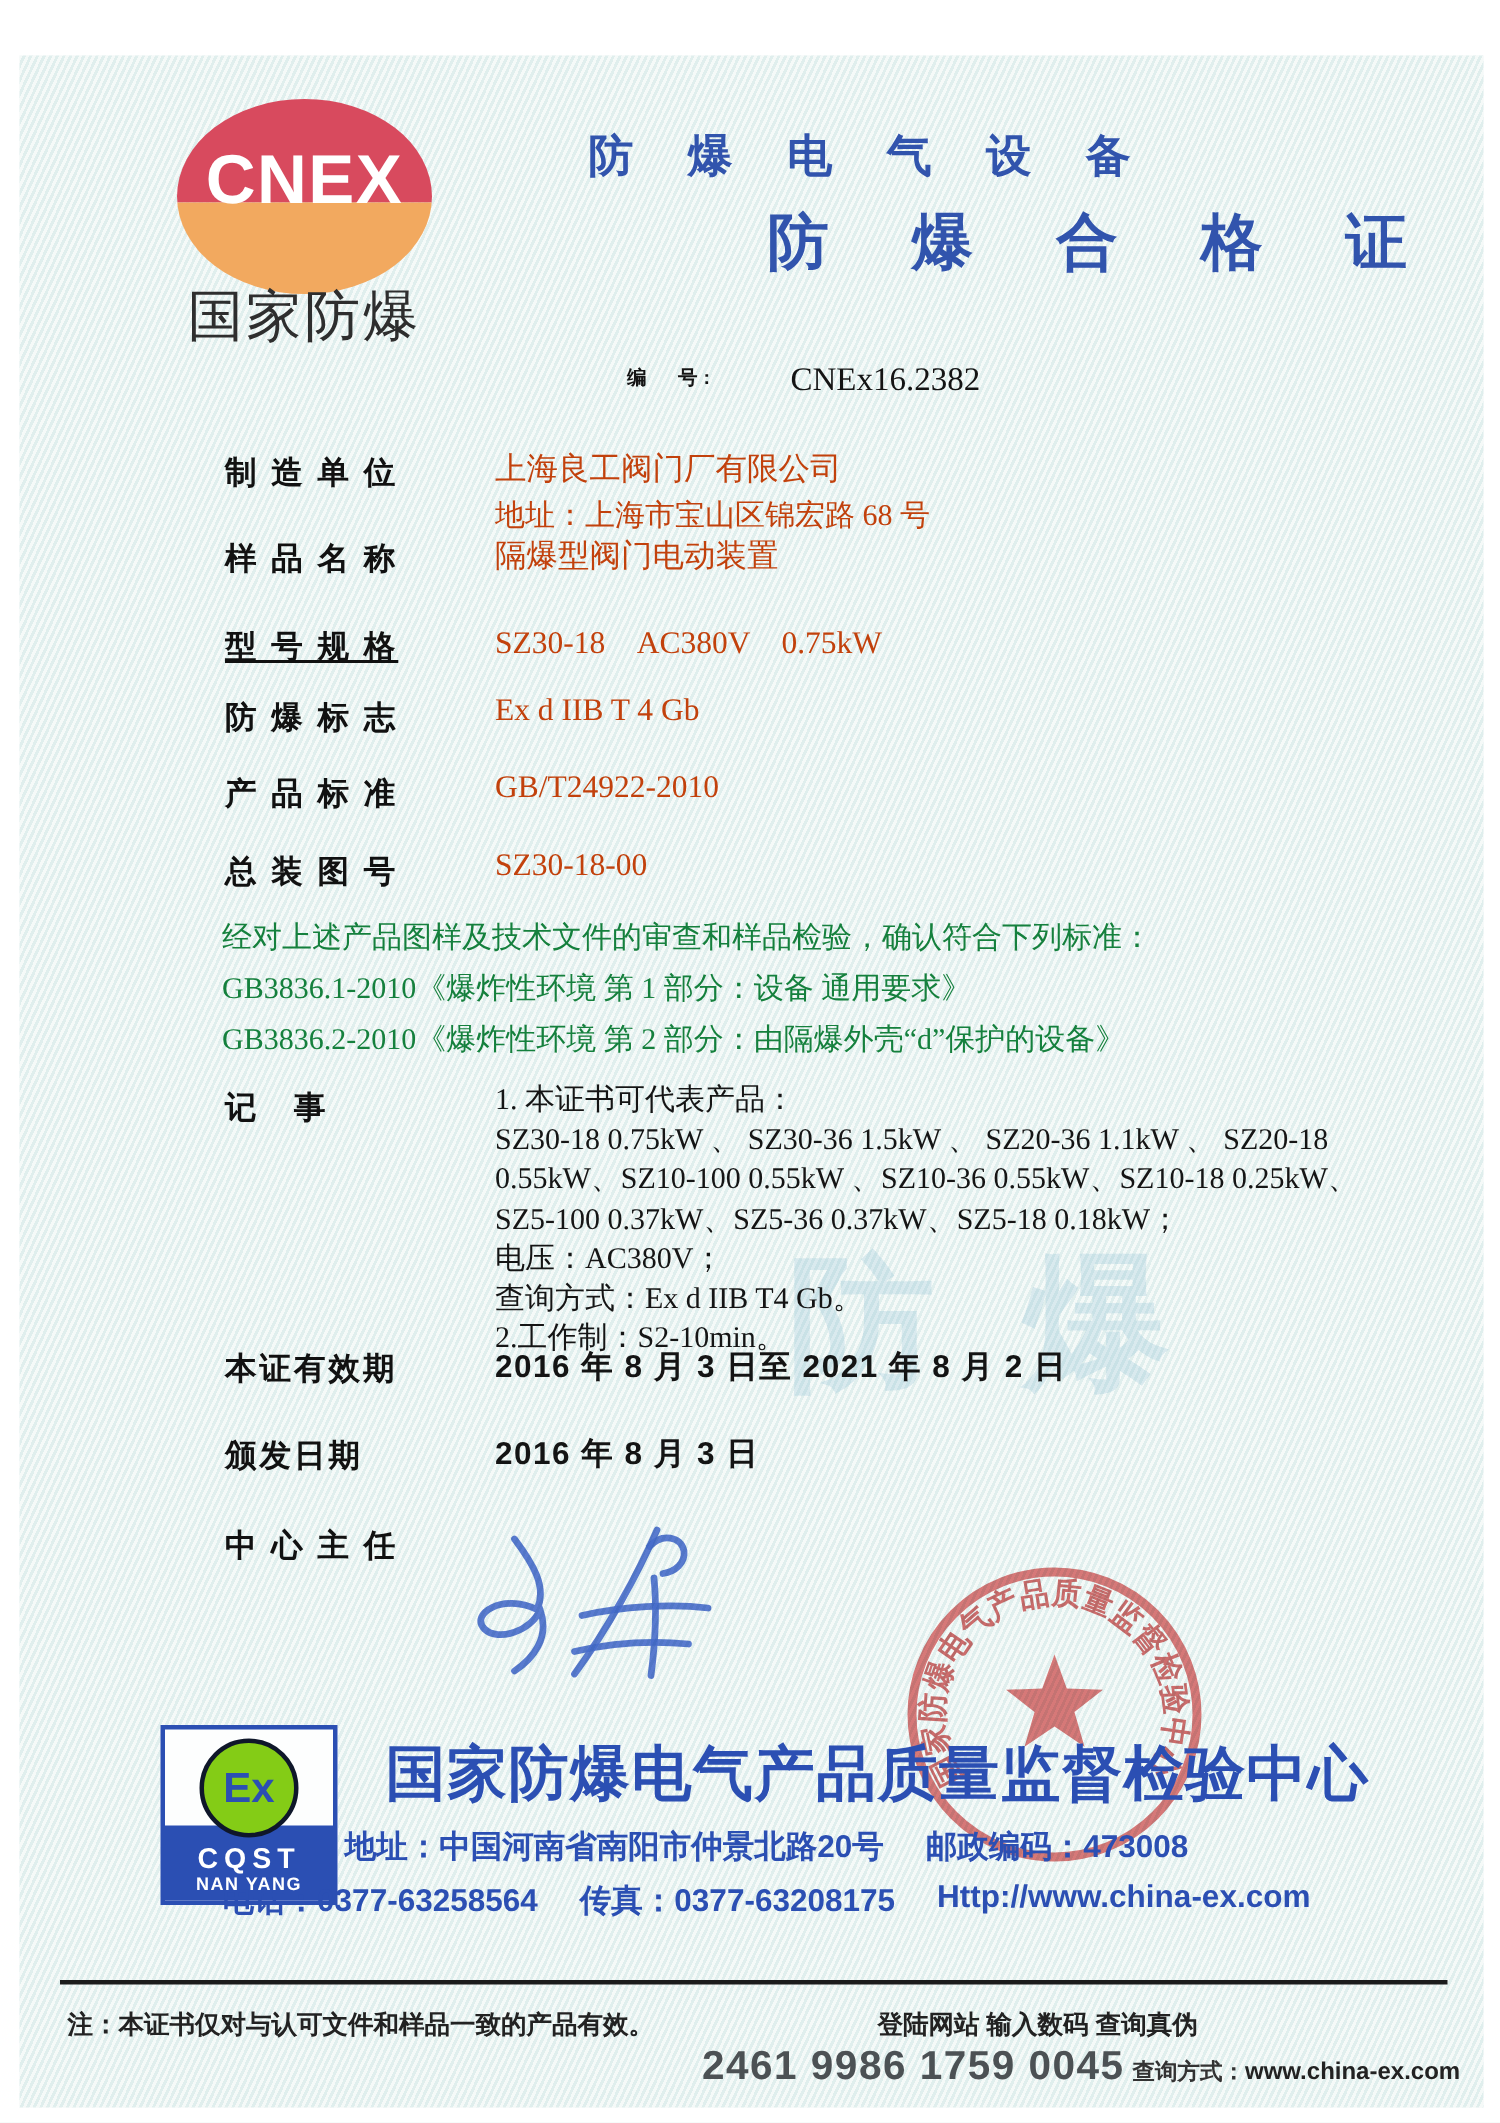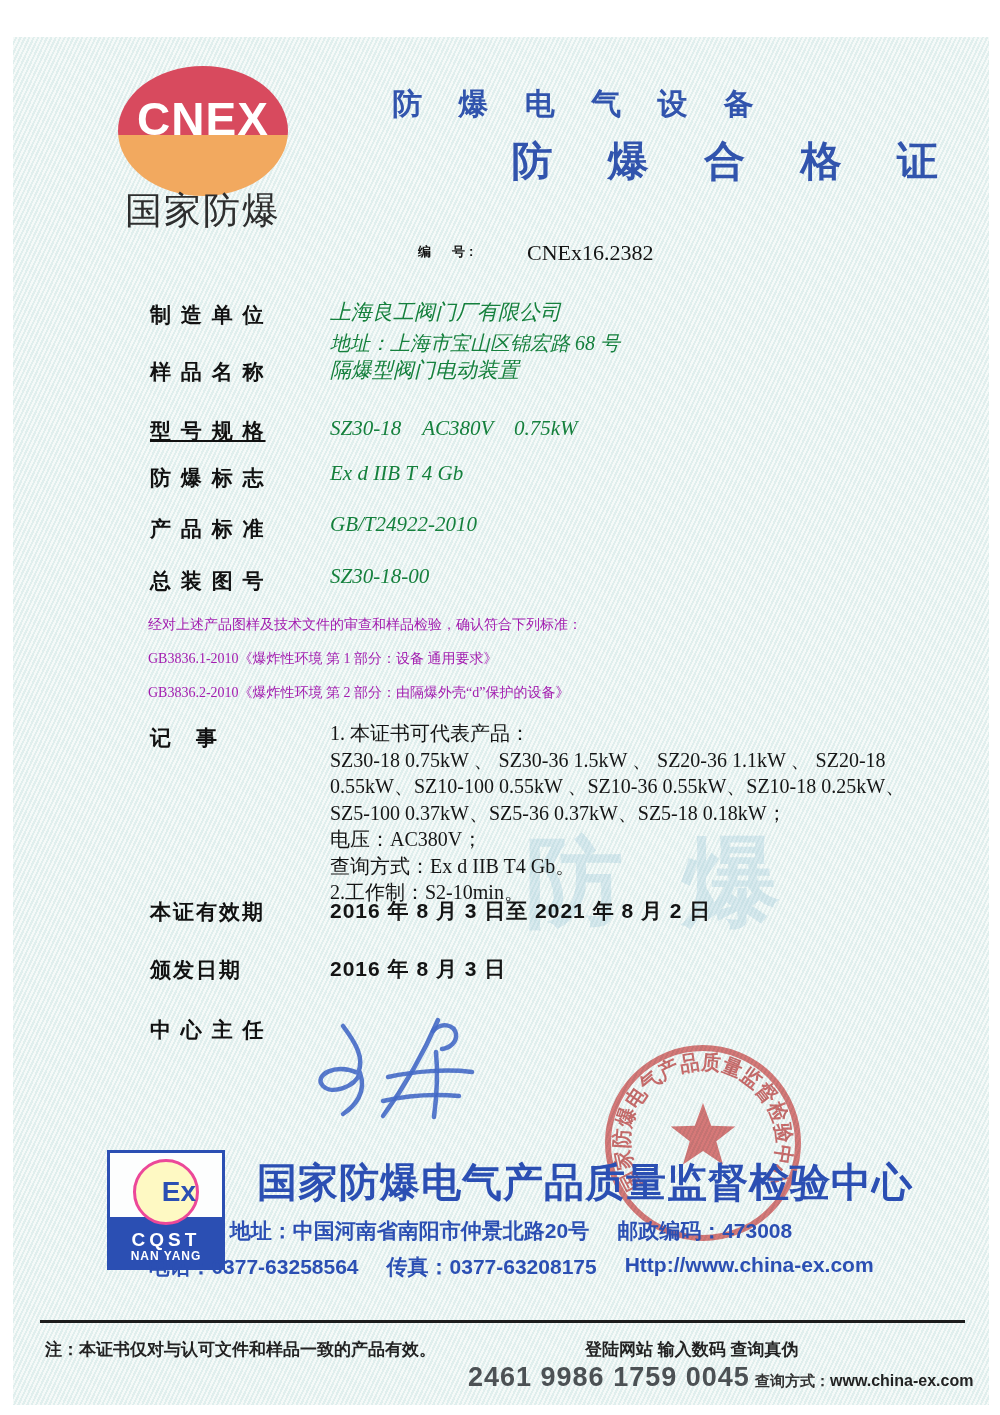--- a/index.html
+++ b/index.html
@@ -25,39 +25,39 @@
     letter-spacing:2px;color:#2e2e2e;}
   .h-sub{left:250px;top:84px;width:660px;text-align:center;font-size:30px;font-weight:700;
     color:#3154ad;letter-spacing:14px;}
   .h-title{left:200px;top:134px;width:760px;text-align:right;font-size:41px;font-weight:700;
     color:#3154ad;letter-spacing:22px;}
   .certno-label{left:418px;top:243px;font-size:13px;font-weight:700;letter-spacing:4px;color:#141414;}
   .certno-value{left:527px;top:240px;font-size:22px;color:#141414;
     font-family:"Liberation Serif","DejaVu Serif",serif;}
   
   .flabel{font-size:21px;font-weight:700;letter-spacing:2px;color:#111;text-align:center;}
-  .fvalue{font-size:21px;color:#15803d;font-family:"Liberation Serif","DejaVu Serif",serif;font-style:italic;}
+  .fvalue{font-size:21px;color:#c2410c;font-family:"Liberation Serif","DejaVu Serif",serif;}
   
-  .para{font-family:"Liberation Serif","DejaVu Serif",serif;font-size:14px;
-    line-height:34px;color:#a21caf;}
+  .para{font-family:"Liberation Serif","DejaVu Serif",serif;font-size:20px;
+    line-height:34px;color:#15803d;}
   .remarks{font-family:"Liberation Serif","DejaVu Serif",serif;font-size:20px;
     line-height:26.5px;color:#151515;width:650px;}
   .boldval{font-size:21px;font-weight:700;color:#141414;letter-spacing:1px;}
   
   .watermark{left:525px;top:818px;font-size:98px;font-weight:700;letter-spacing:16px;
     color:rgba(128,184,209,.24);}
   
   .signature{left:285px;top:1000px;mix-blend-mode:multiply;}
   .stamp{left:590px;top:1030px;mix-blend-mode:multiply;}
   
   .cqst{left:107px;top:1150px;width:112px;height:114px;border:3px solid #2b4fb3;background:#fdfefe;}
   .cqst-blue{position:absolute;left:0;bottom:0;width:100%;height:50px;background:#2b4fb3;}
   .cqst-circle{position:absolute;left:50%;top:6px;transform:translateX(-50%);width:60px;height:60px;
-    border:3px solid #ec4899;border-radius:50%;background:#fef9c3;z-index:2;
-    display:flex;align-items:center;justify-content:flex-end;}
+    border:3px solid #0f172a;border-radius:50%;background:#84cc16;z-index:2;
+    display:flex;align-items:center;justify-content:center;}
   .cqst-ex{font-size:28px;font-weight:700;color:#2b4fb3;}
   .cqst-name{position:absolute;left:0;top:76px;width:100%;text-align:center;color:#fff;
     font-size:19px;font-weight:700;letter-spacing:4px;z-index:3;}
   .cqst-city{position:absolute;left:0;top:96px;width:100%;text-align:center;color:#fff;
     font-size:12px;font-weight:700;letter-spacing:1px;z-index:3;}
   .center-name{left:235px;top:1155px;width:700px;text-align:center;font-size:40px;font-weight:700;
     color:#2b4fb3;letter-spacing:1px;font-family:"Liberation Serif","DejaVu Serif",serif;}
   .f-line{left:235px;width:552px;display:flex;justify-content:center;gap:28px;
     font-size:21px;font-weight:700;color:#2b4fb3;}
   .f-addr{top:1217px;}

